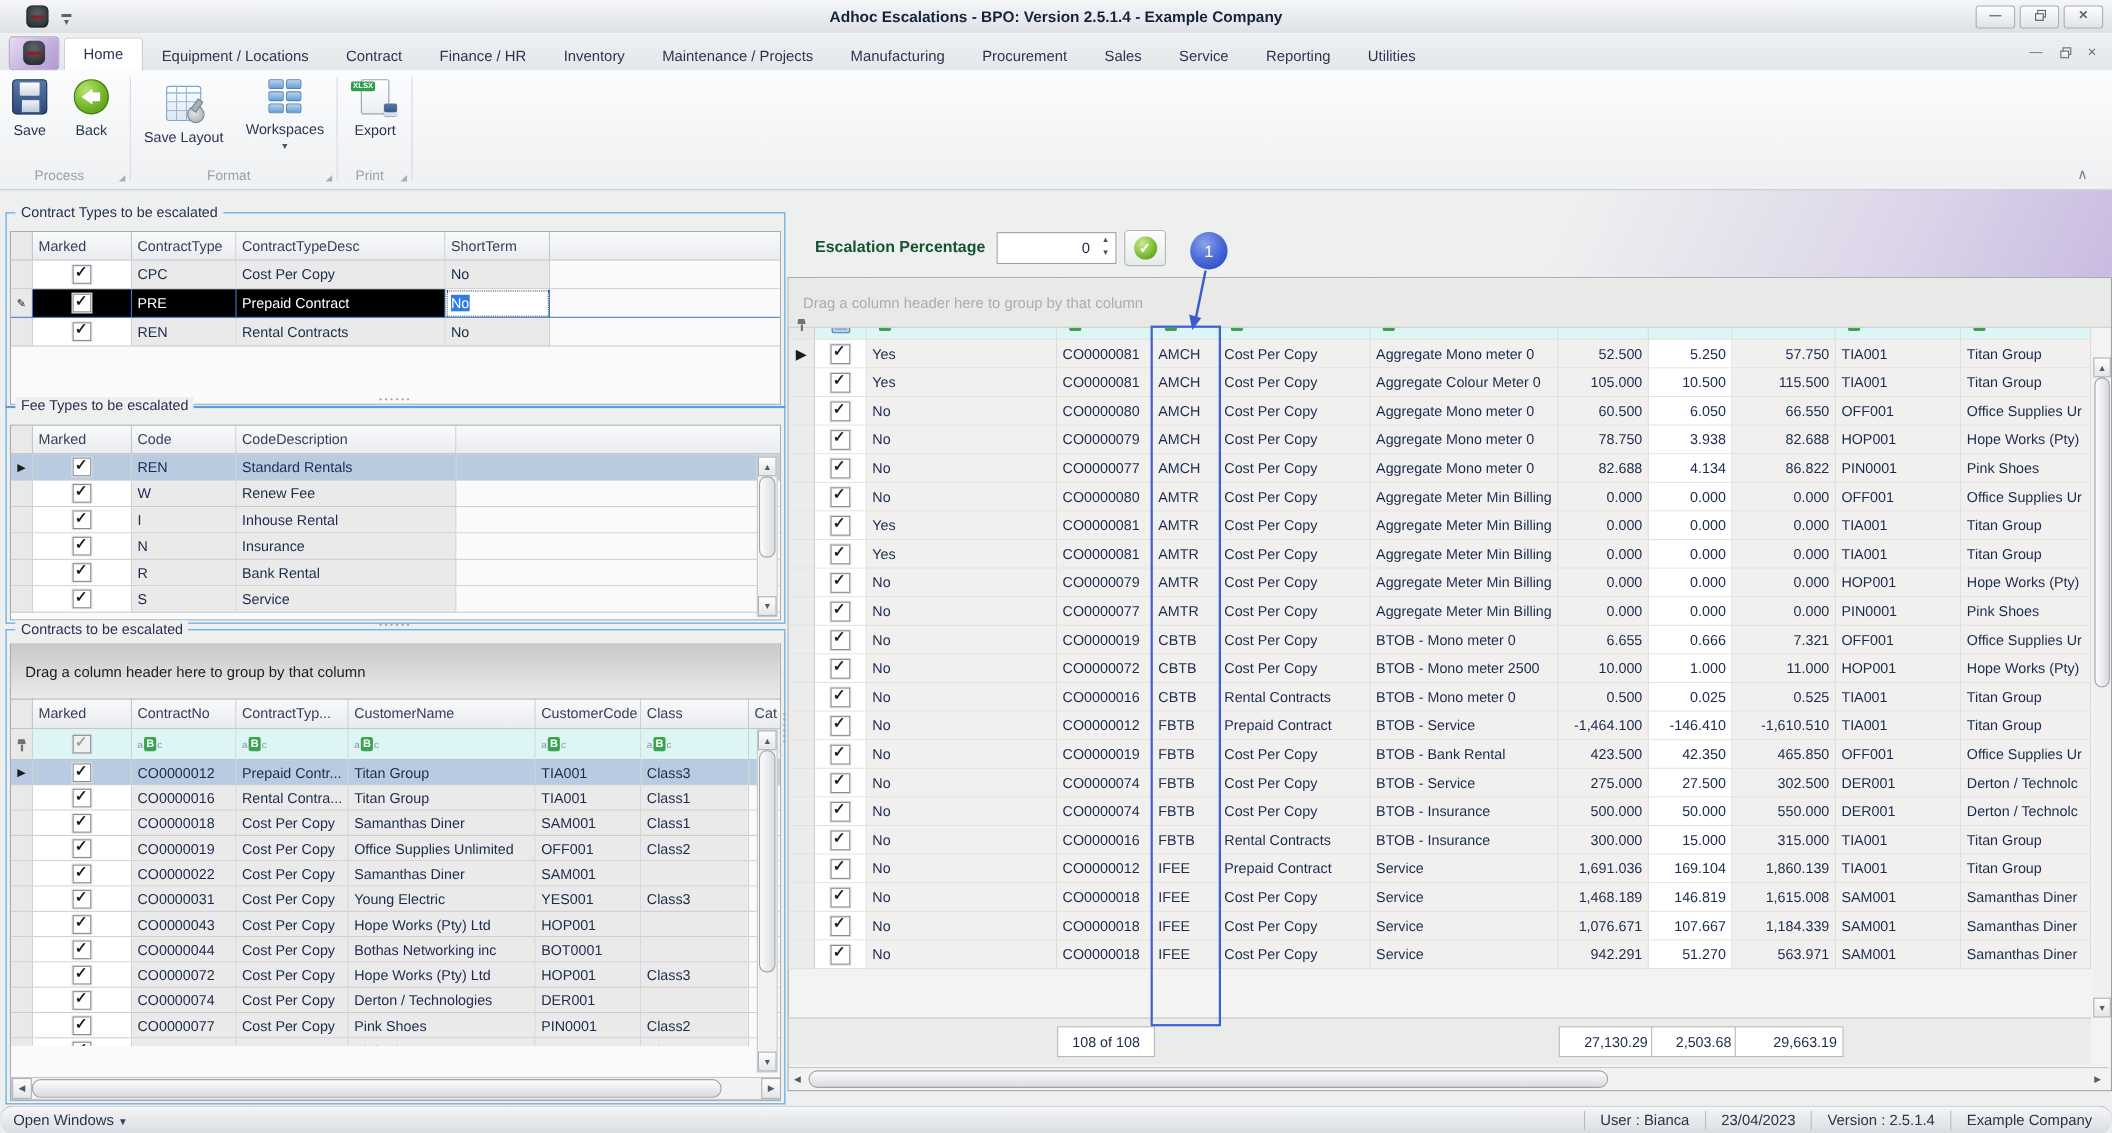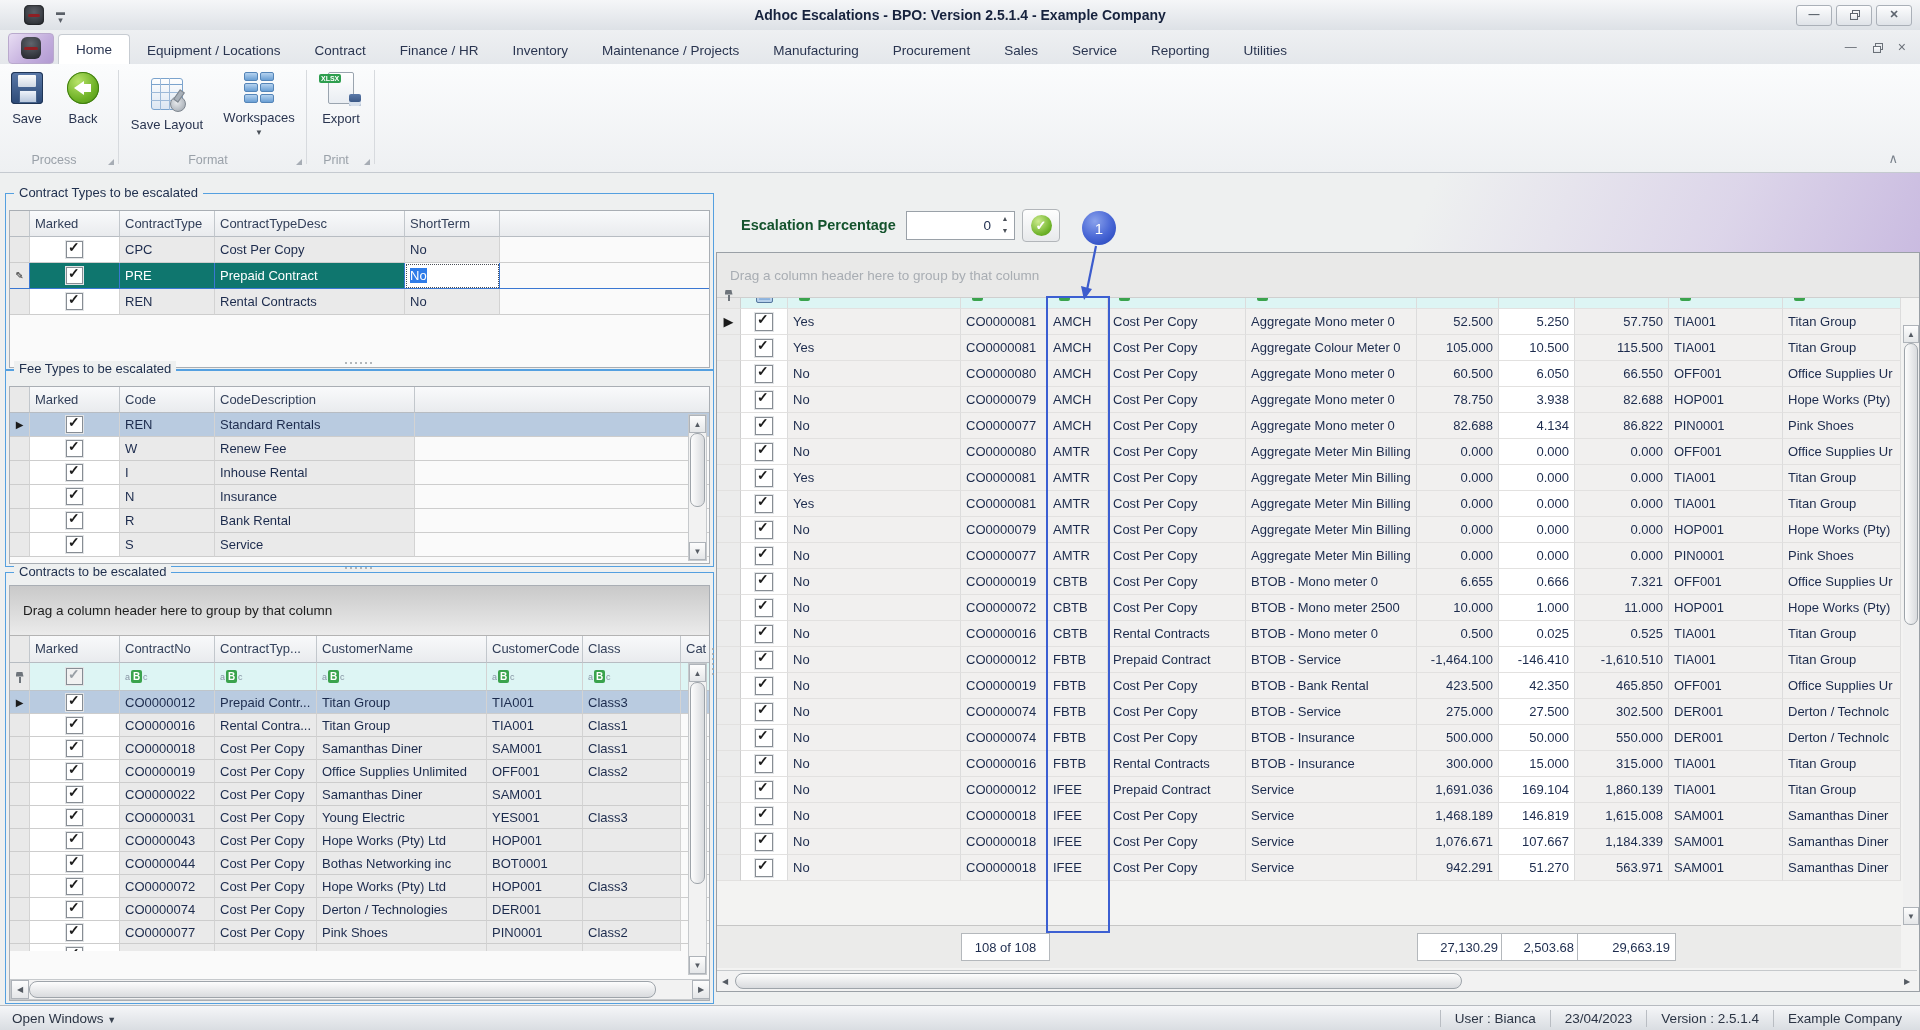--- a/index.html
+++ b/index.html
@@ -127,21 +127,21 @@
   .cols-mg{grid-template-columns:24px 47px 173px 87px 60px 138px 171px 82px 76px 94px 114px 1fr;}
   .ct-grid .grow>.c,.ct-grid .ghead>.c{height:25px;}
   .ft-grid .grow>.c{height:23px;}
   .ft-grid .ghead>.c{height:25px;}
   .co-grid .grow>.c{height:22px;}
   .co-grid .ghead>.c,.co-grid .gfilter>.c{height:27px;}
   .mg .ghead>.c,.mg .gfilter>.c{height:27px;}
   .mg .grow>.c{height:25px;}
 
   
-  .ct-grid .grow.sel .c{background:#0f766e;color:#fff;border-color:#3a77d2;}
+  .ct-grid .grow.sel .c{background:#000000;color:#fff;border-color:#3a77d2;}
   .ct-grid .grow.sel .c.rowind{background:#e9e9e9;color:#1b1b1b;}
   .ct-grid .grow.sel .c.filler{background:#fafafa;}
   .ct-grid .grow.sel .c.short{background:#fff;color:#14161a;outline:1px dotted #4a4f57;outline-offset:-2px;}
   .ct-grid .grow.sel .c.short span{background:#2f7ce8;color:#fff;}
 
   
   .gpanel{position:absolute;font-size:13.5px;display:flex;align-items:center;padding-left:13px;}
 
   
   .mg{position:absolute;left:716px;top:252px;width:1202px;height:738px;border:1px solid #9aa0a6;background:#f3f3f2;}
@@ -169,21 +169,21 @@
     color:#fff;font-size:13px;font-weight:bold;text-align:center;line-height:21px;}
 
   
   .annot{position:absolute;left:1050px;top:198px;width:100px;height:110px;z-index:5;}
   .typebox{position:absolute;left:1046px;top:296px;width:60px;height:633px;border:2px solid #3c5fd2;z-index:4;}
   .lavender{position:absolute;left:1150px;top:173px;width:770px;height:125px;
     background:linear-gradient(115deg,rgba(219,208,235,0) 35%,rgba(203,187,227,.5) 72%,rgba(187,166,218,.75) 100%);}
 
   
   .statusbar{position:absolute;left:0;top:1005px;width:1920px;height:25px;
-    background:linear-gradient(#f5f6f8,#d8dce1);border-top:1px solid #b6bac0;font-size:13.5px;color:#2b3444;}
+    background:linear-gradient(#f5f6f8,#d8dce1);border-top:1px solid #b6bac0;font-size:13.5px;color:#2b3444;border-radius:12px;}
   .statusbar .left{position:absolute;left:12px;top:0;height:25px;line-height:25px;}
   .statusbar .right{position:absolute;right:4px;top:0;height:25px;display:flex;align-items:center;}
   .statusbar .right span{padding:0 14px;border-left:1px solid #b9bdc3;height:17px;line-height:17px;}
   .caret{font-size:9px;color:#3b4452;}
 </style>
 </head>
 <body>
 
 <div class="screen">
 

